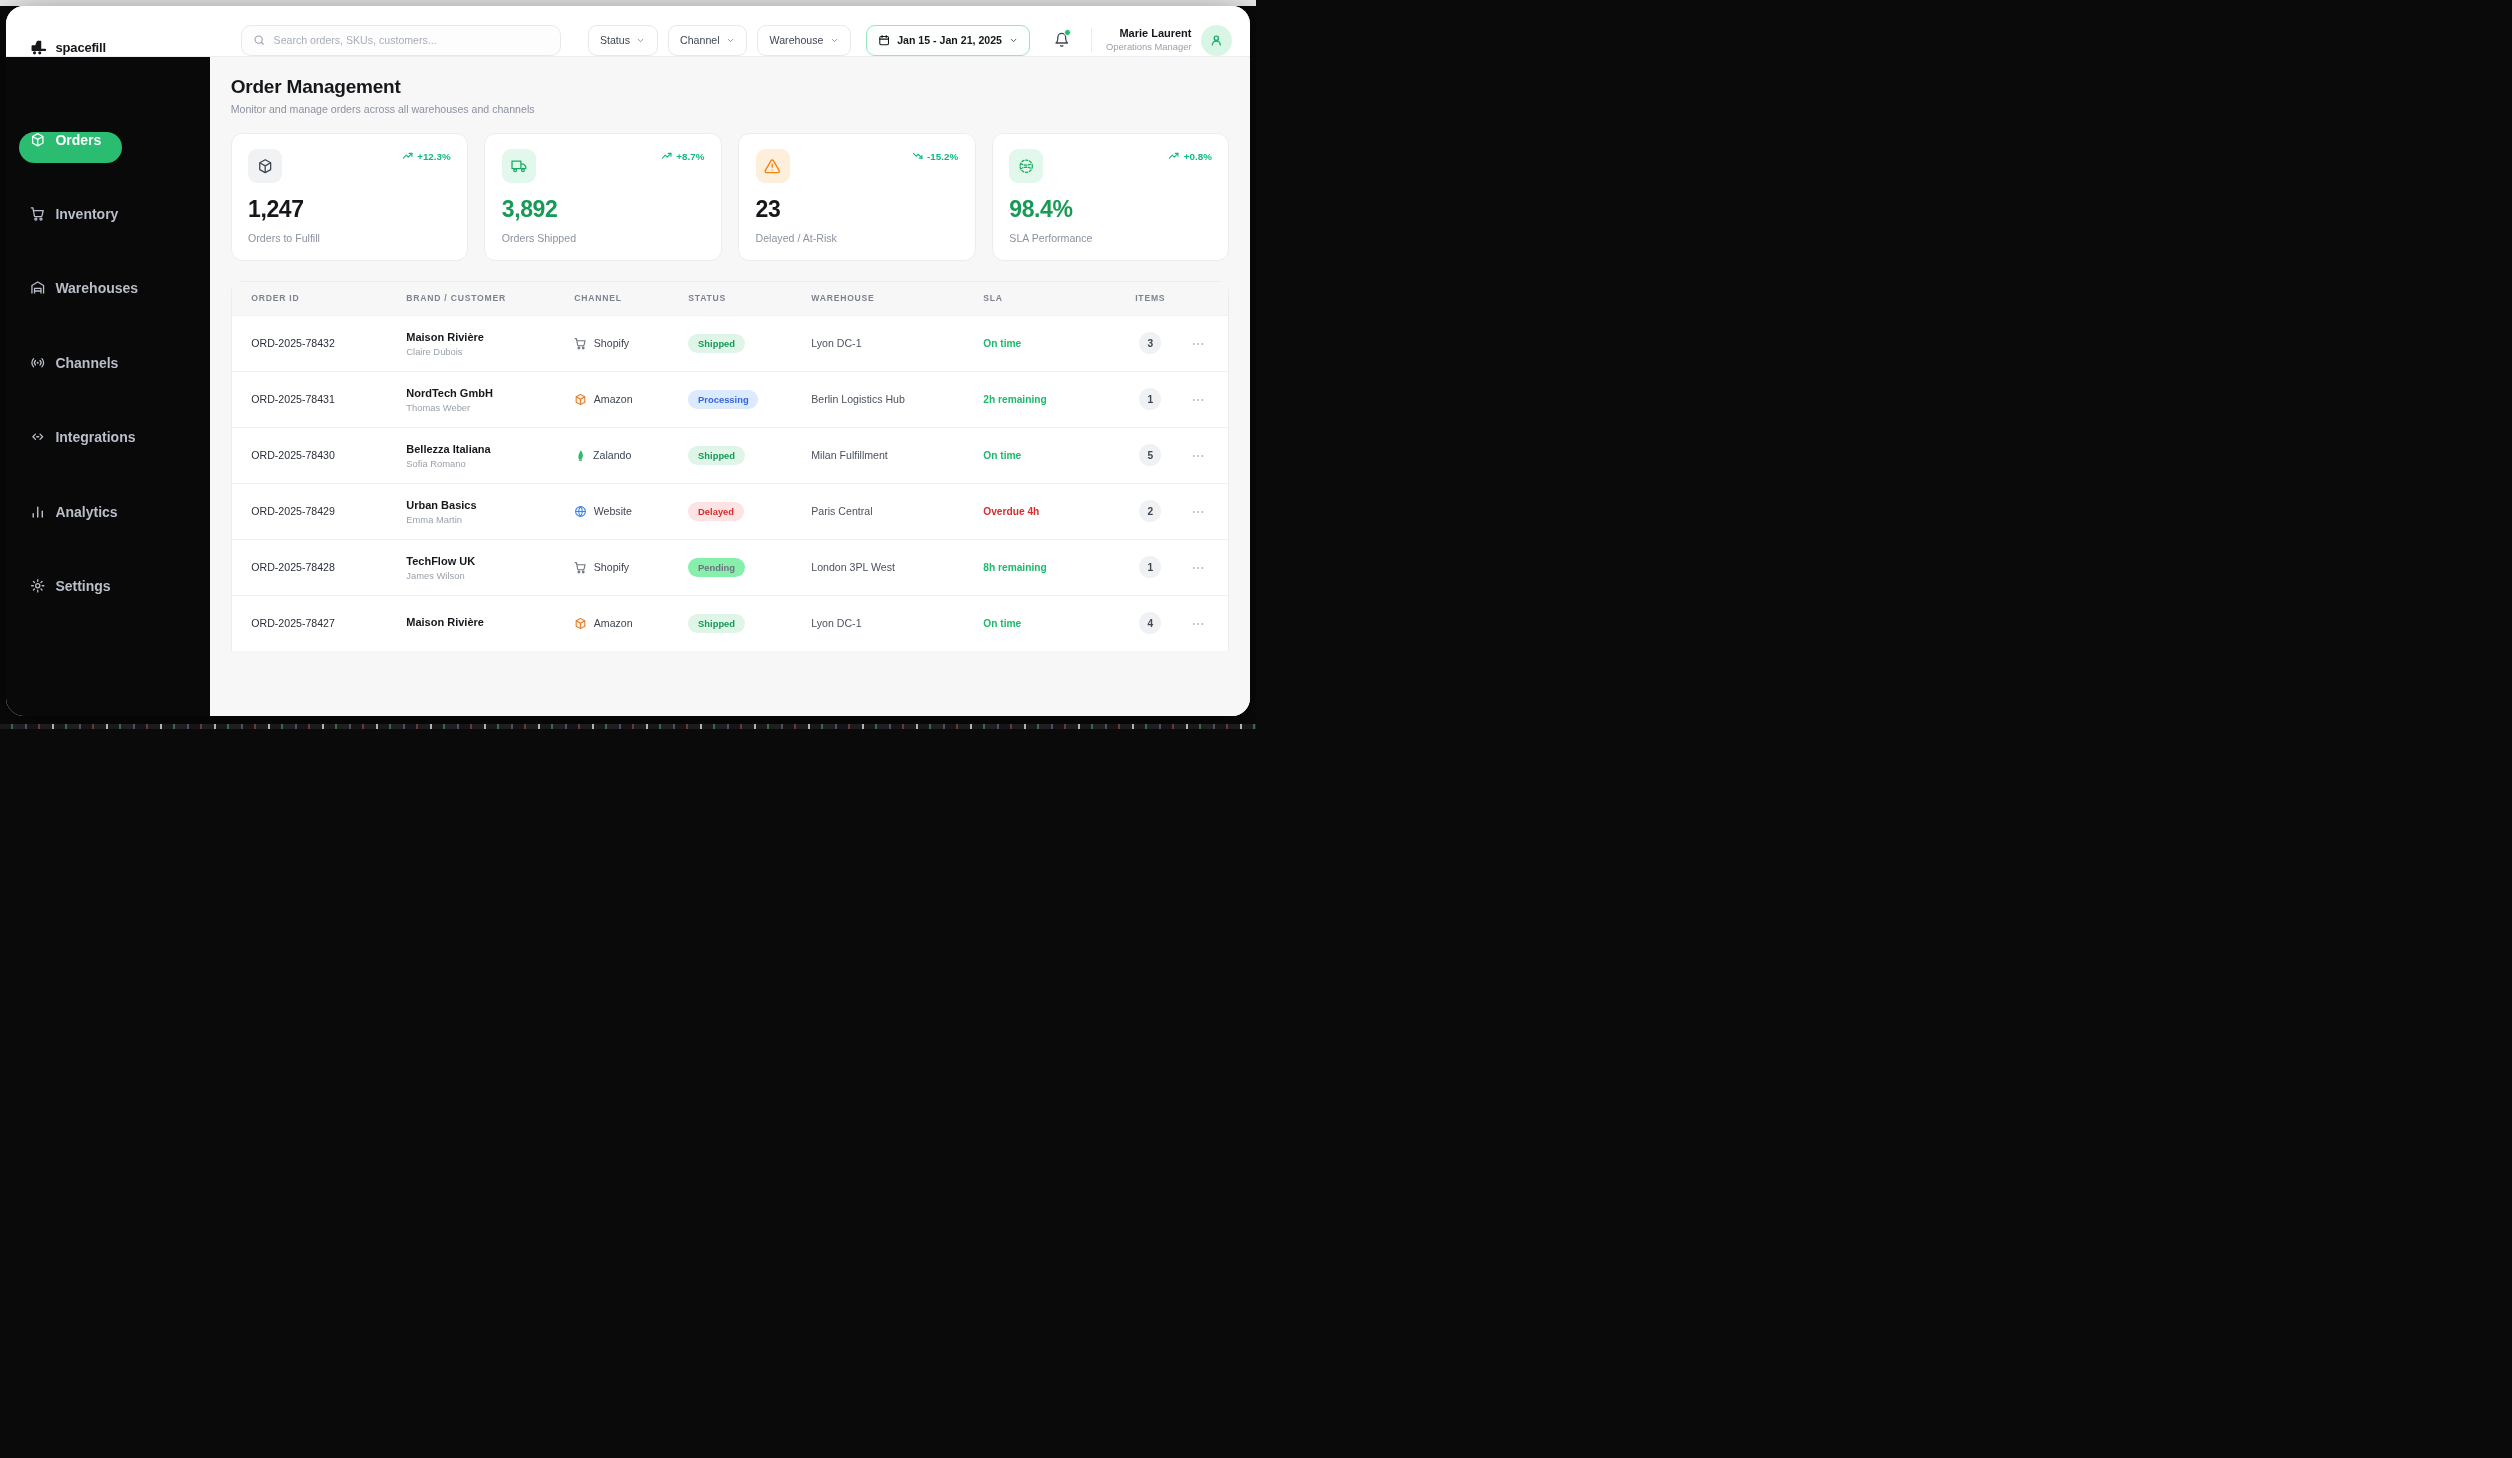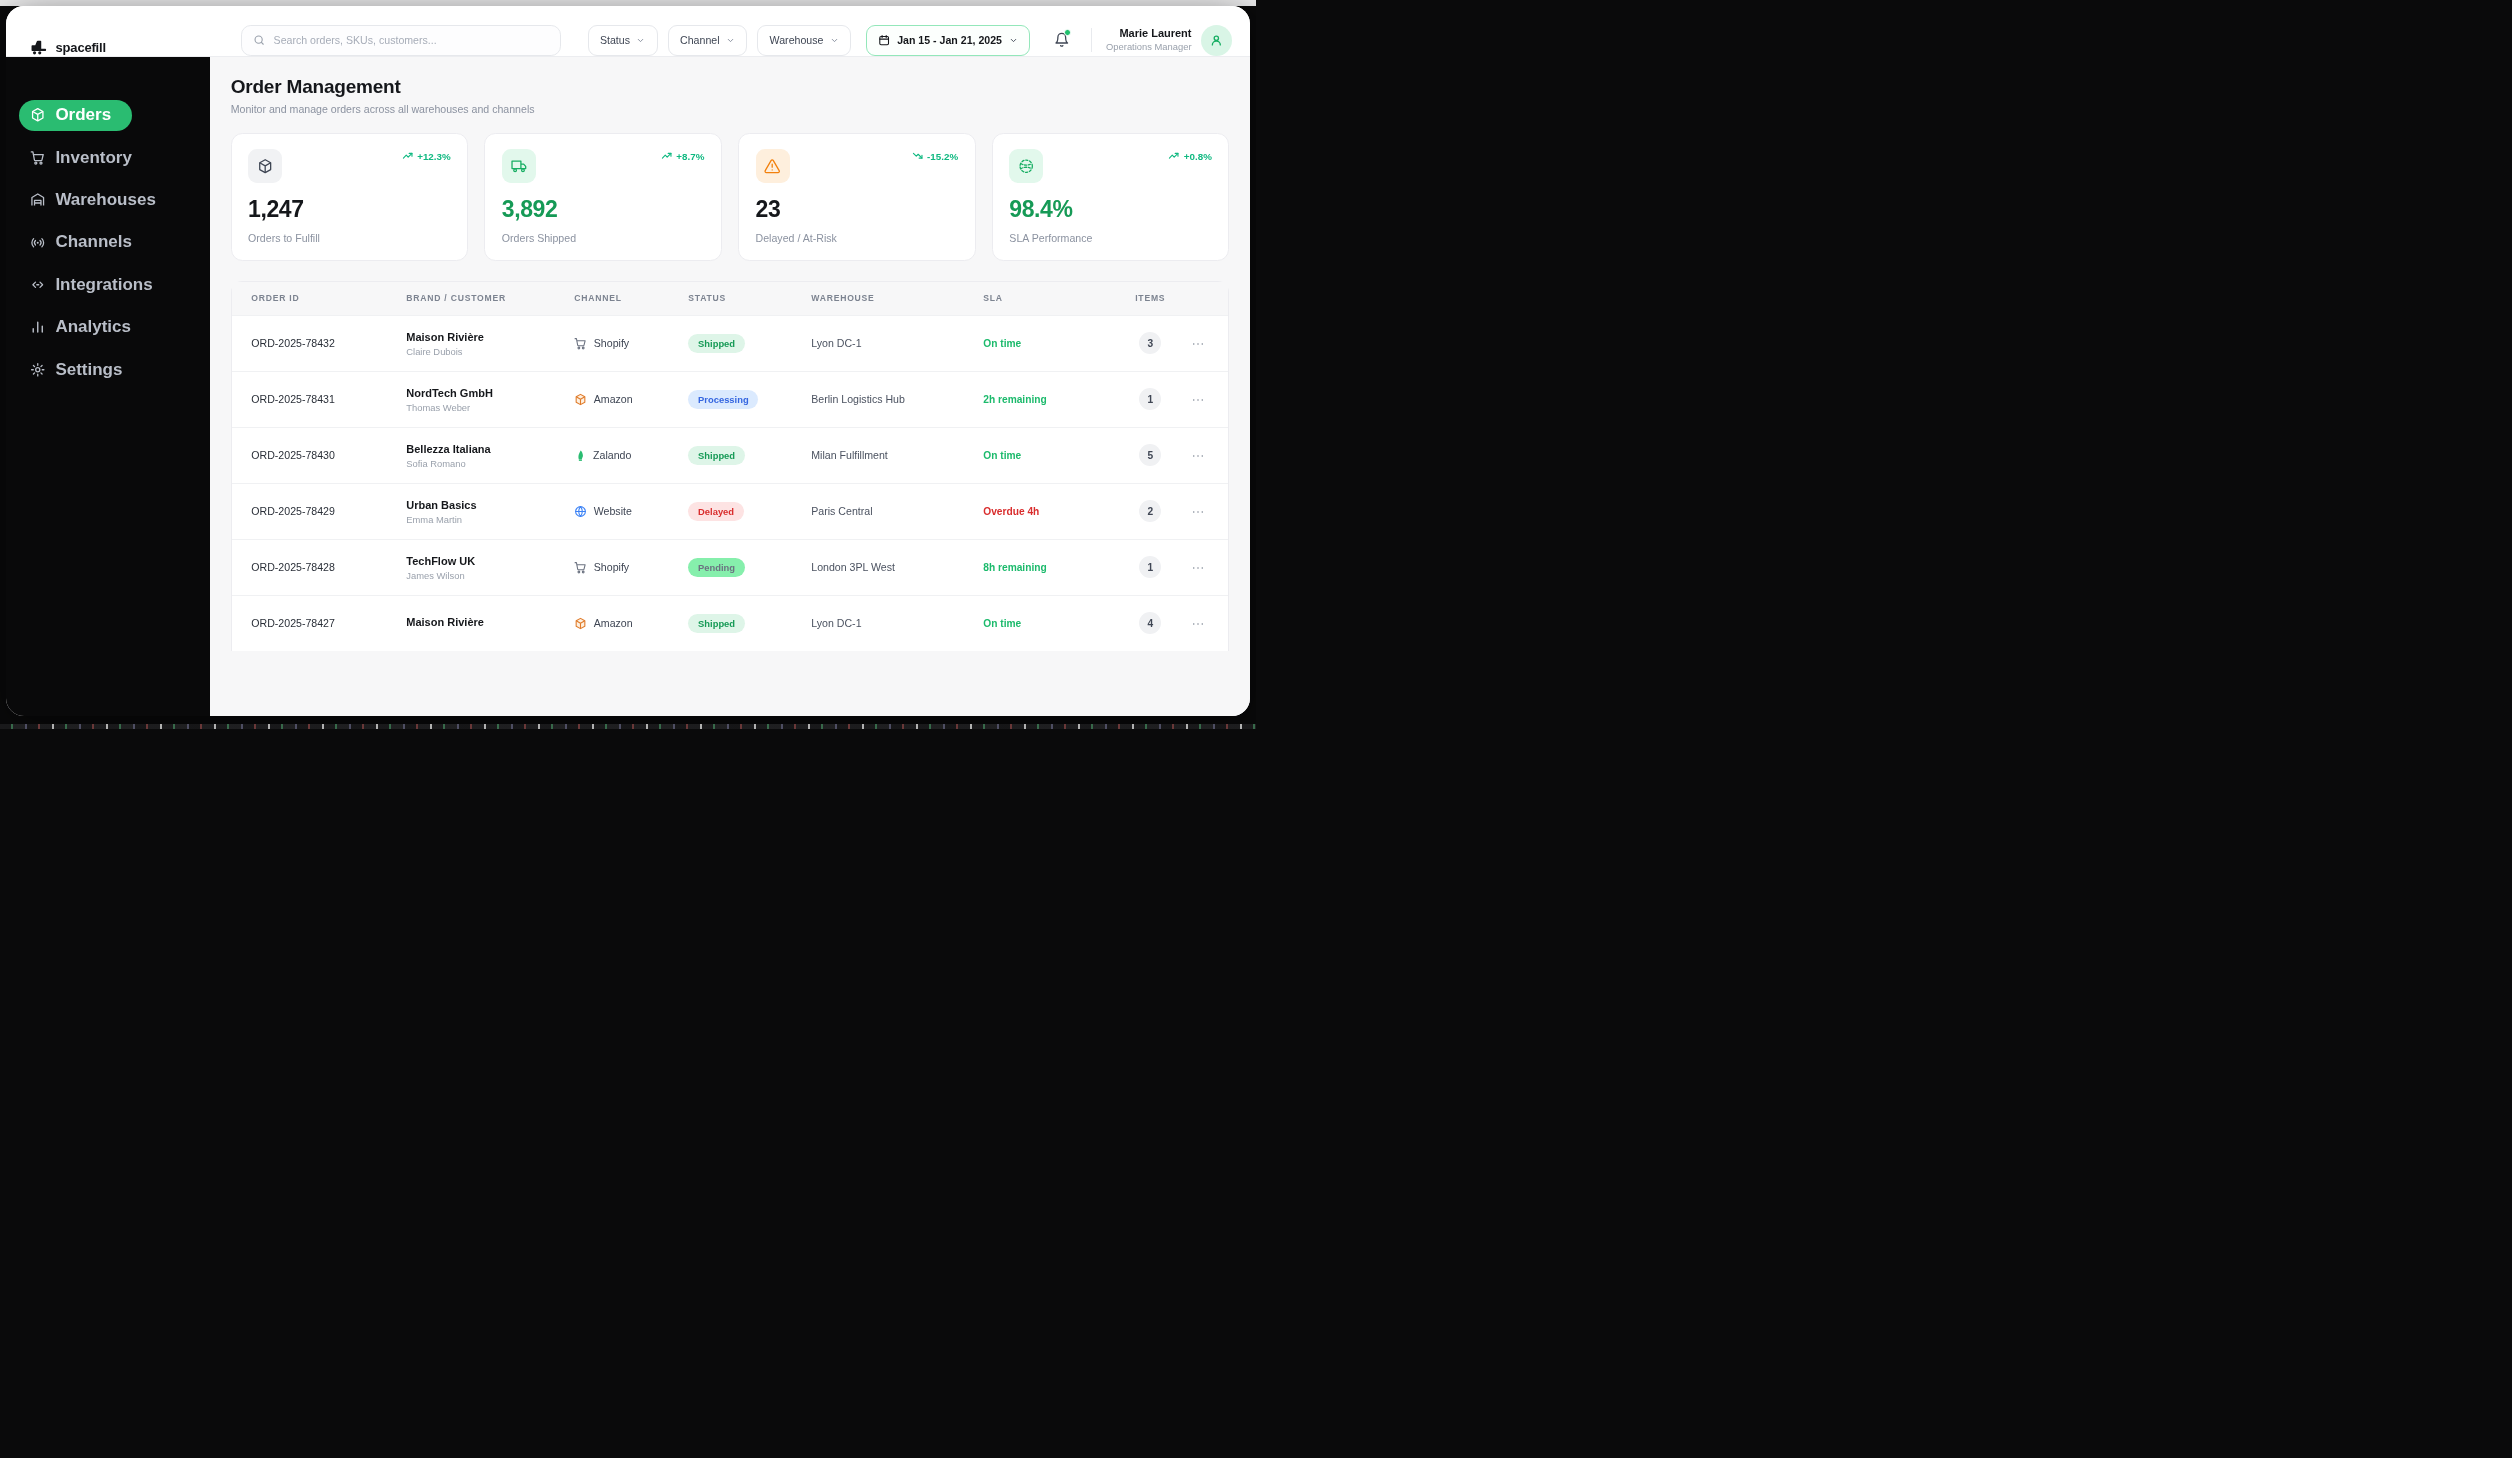--- a/index.html
+++ b/index.html
@@ -43,22 +43,22 @@
   .bell-dot { position:absolute; top:3.3px; right:4.9px; width:6.5px; height:6.5px; border-radius:50%; background:#22c06e; border:1.2px solid #fff; }
   .v-div { width:0.8px; height:24.5px; background:#e8eaee; margin:0 4.9px; }
   .user { text-align:right; line-height:1.25; cursor:pointer; }
   .user .name { font-size:11px; font-weight:700; color:#15171b; }
   .user .role { font-size:9.4px; color:#9aa1ac; }
   .avatar { width:31px; height:31px; border-radius:50%; background:#d9f5e6; display:flex; align-items:center; justify-content:center; color:#17ae63; cursor:pointer; }
 
   
   .body-row { flex:1; display:flex; min-height:0; }
   .sidebar { width:204px; flex:0 0 204px; background:#09090a; padding:43px 13px 0 13px; display:flex; flex-direction:column; gap:11.4px; }
-  .side-item { display:flex; align-items:center; gap:9.8px; height:31px; padding:0 11.4px; border-radius:15.5px;
-    color:#b9bec8; font-size:17px; font-weight:600; cursor:pointer; }
+  .side-item { display:flex; gap:9.8px; height:31px; padding:0 11.4px; border-radius:15.5px;
+    color:#b9bec8; font-size:14px; font-weight:600; cursor:pointer;margin-top:32px; }
   .side-item svg { flex:0 0 auto; }
   .side-item.active { background:#2abc71; color:#ffffff; width:fit-content; padding-right:21px; }
 
   
   .main { flex:1; background:#f7f7f8; padding:19.6px 21px 0 21px; overflow:hidden; }
   .page-title { font-size:19px; font-weight:700; color:#15171b; letter-spacing:-0.2px; }
   .page-sub { margin-top:4.9px; font-size:10.6px; color:#8b92a0; }
 
   .stats { display:flex; gap:16.4px; margin-top:18px; }
   .stat-card { flex:1; background:#fff; border:0.8px solid #ececf0; border-radius:11.4px; padding:14.7px 16.4px 16.4px 16.4px; }

